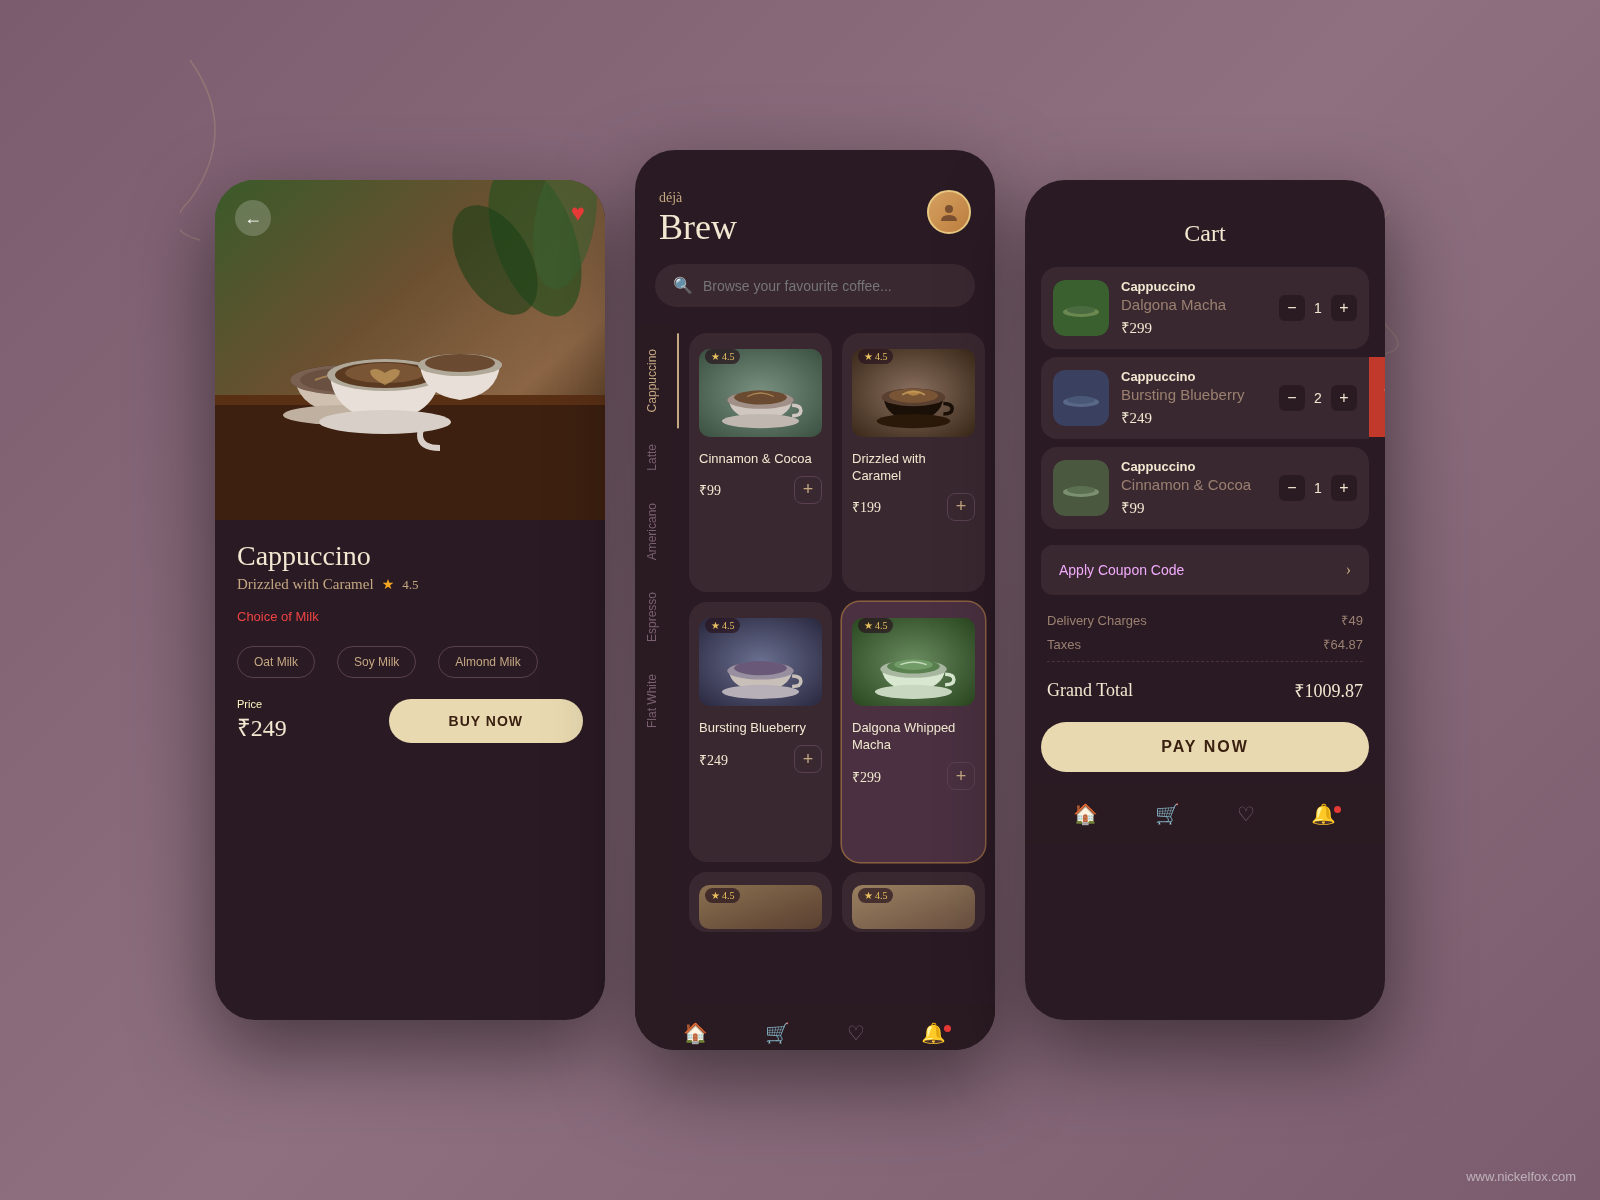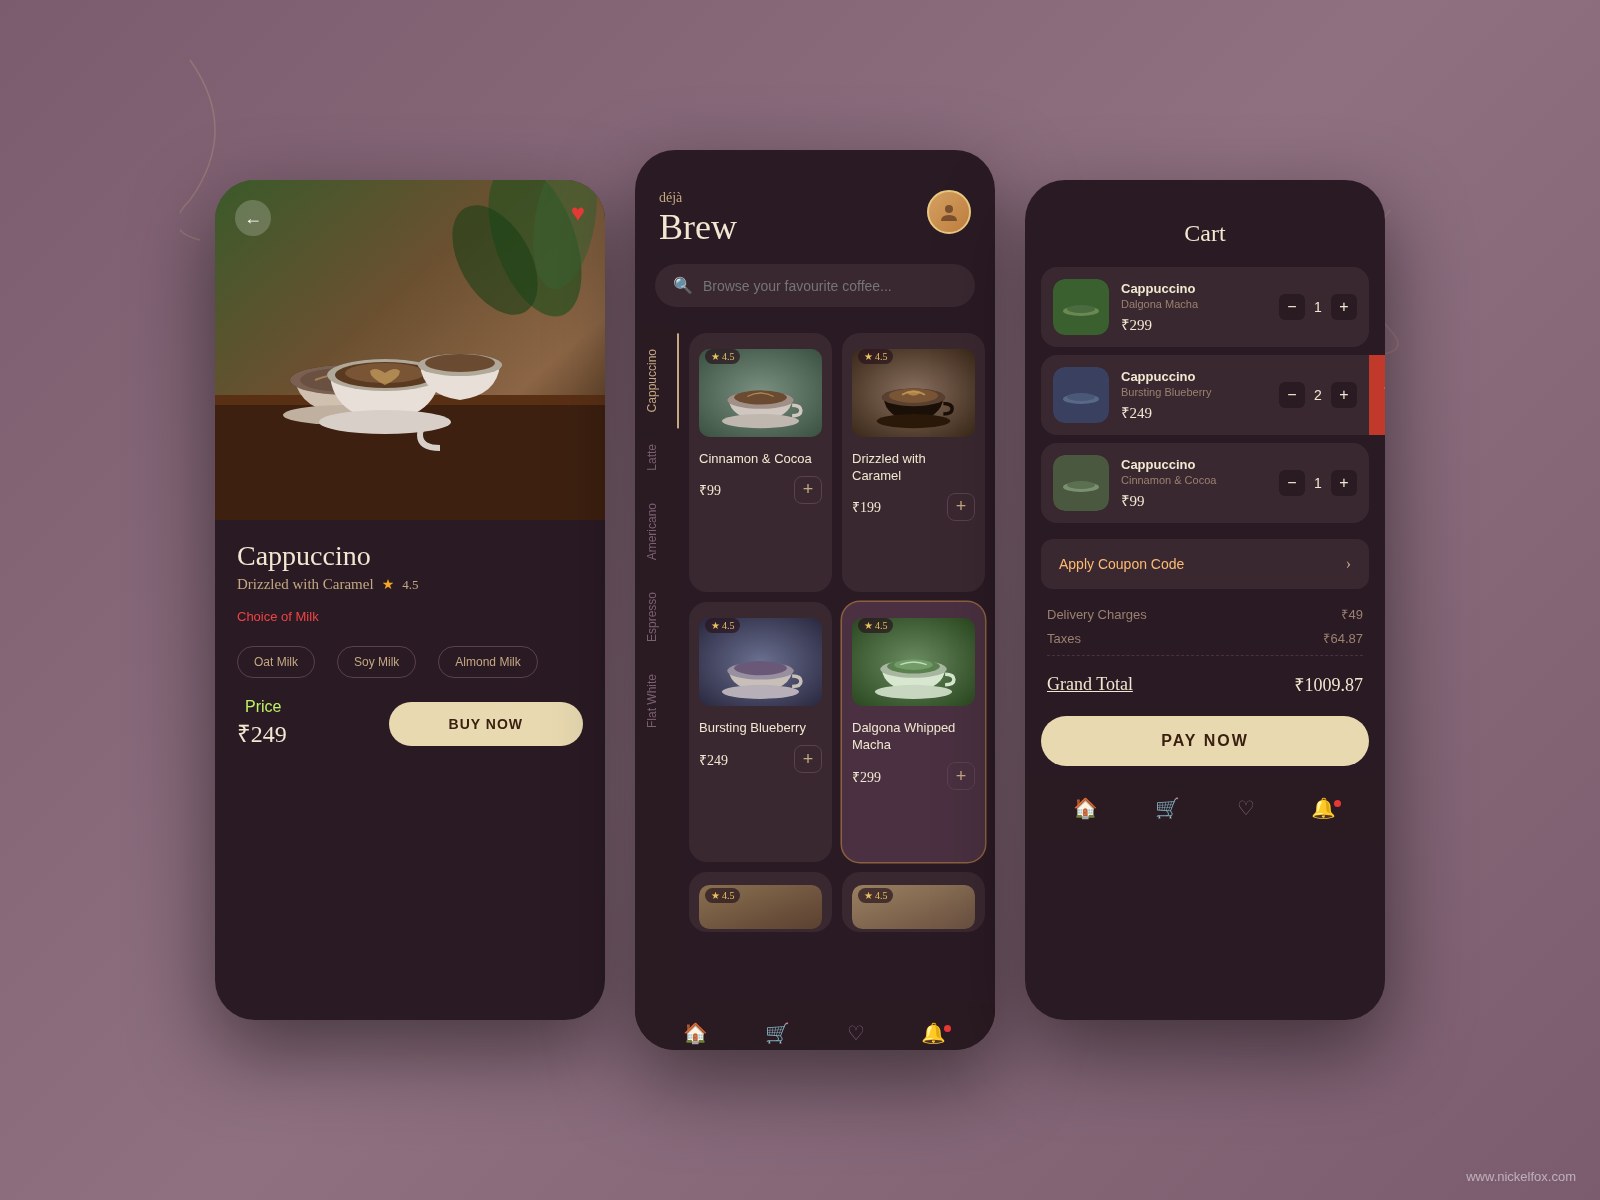--- a/index.html
+++ b/index.html
@@ -119,25 +119,24 @@
       cursor: pointer;
       font-family: Arial, sans-serif;
     }
     .price-section {
       margin-top: 20px;
       display: flex;
       align-items: center;
       justify-content: space-between;
     }
     .price-label {
-      font-size: 16px;
-      color: #bef264;
+      font-size: 11px;
+      color: #fef9c3;
       display: block;
       font-family: Arial, sans-serif;
-      margin-left: 8px;
     }
     .price-value {
       font-size: 24px;
       color: #f0e8d0;
       font-family: Georgia, serif;
     }
     .buy-btn {
       background: #e8d9b0;
       color: #3a2010;
       border: none;
@@ -357,21 +356,21 @@
     .cart-item-info {
       flex: 1;
     }
     .cart-item-name {
       font-size: 13px;
       color: #f0e8d0;
       font-family: Arial, sans-serif;
       font-weight: bold;
     }
     .cart-item-sub {
-      font-size: 11px;
+      font-size: 15px;
       color: #9a8070;
       font-family: Arial, sans-serif;
       margin-top: 2px;
     }
     .cart-item-price {
       font-size: 15px;
       color: #f0e8d0;
       font-family: Georgia, serif;
       margin-top: 4px;
     }
@@ -423,21 +422,21 @@
       background: #3a2830;
       border-radius: 12px;
       padding: 16px 18px;
       display: flex;
       align-items: center;
       justify-content: space-between;
       cursor: pointer;
     }
     .coupon-text {
       font-size: 14px;
-      color: #fdba74;
+      color: #f0abfc;
       font-family: Arial, sans-serif;
     }
     .chevron-right { color: #c4a882; font-size: 16px; }
     .charges-section {
       padding: 16px 22px 0;
     }
     .charge-row {
       display: flex;
       justify-content: space-between;
       align-items: center;
@@ -461,21 +460,20 @@
     .grand-total-row {
       display: flex;
       justify-content: space-between;
       align-items: center;
       padding: 8px 22px;
     }
     .grand-label {
       font-size: 18px;
       color: #f0e8d0;
       font-family: Georgia, serif;
-      text-decoration: underline;
     }
     .grand-value {
       font-size: 18px;
       color: #f0e8d0;
       font-family: Georgia, serif;
     }
     .pay-btn-wrap {
       padding: 12px 16px;
     }
     .pay-btn {

